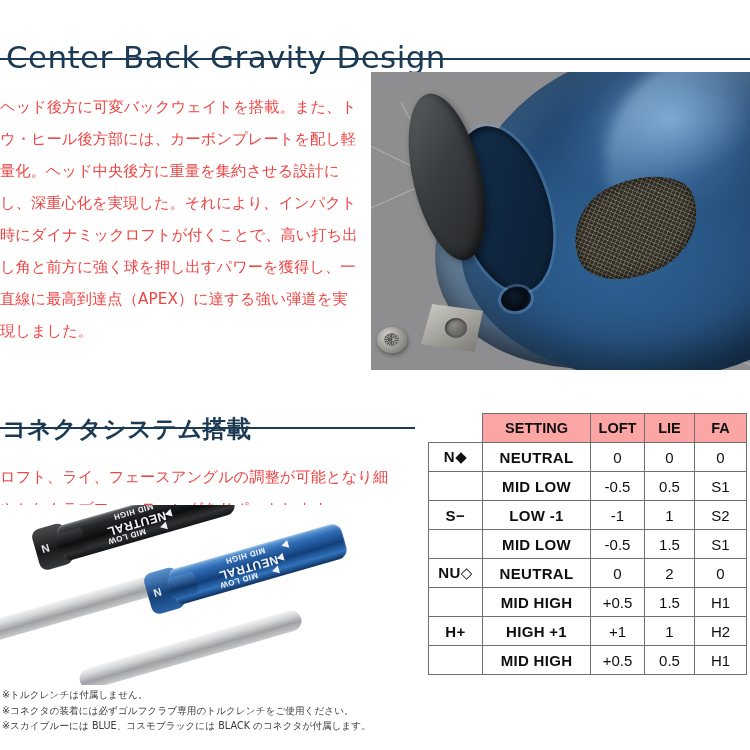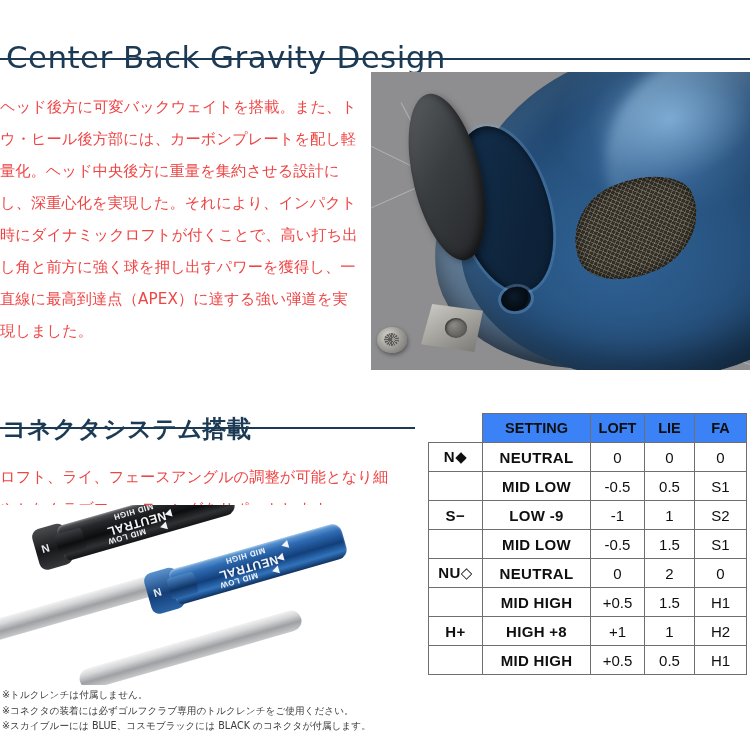--- a/index.html
+++ b/index.html
@@ -331,21 +331,21 @@
     border: 1px solid #6f6f6f;
     height: 28px;
     text-align: center;
     vertical-align: middle;
     font-size: 14.5px;
     font-weight: 700;
     color: #0f0f0f;
     padding: 0;
     background: #ffffff;
   }
-  table.spec thead th { background: #3b82f6; }
+  table.spec thead th { background: #fca5a5; }
   table.spec thead th.corner { background: #ffffff; border-left-color: #ffffff; border-top-color: #ffffff; }
   table.spec td.code { font-size: 15px; letter-spacing: 0.5px; }
   table.spec td.setting { font-size: 15px; letter-spacing: 0.3px; }
   table.spec td.num { font-weight: 400; font-size: 15px; }
   col.c-code    { width: 54px; }
   col.c-setting { width: 108px; }
   col.c-loft    { width: 54px; }
   col.c-lie     { width: 50px; }
   col.c-fa      { width: 52px; }
 
@@ -469,21 +469,21 @@
           </tr>
           <tr>
             <td class="code"></td>
             <td class="setting">MID LOW</td>
             <td class="num">-0.5</td>
             <td class="num">0.5</td>
             <td class="num">S1</td>
           </tr>
           <tr>
             <td class="code">S−</td>
-            <td class="setting">LOW -9</td>
+            <td class="setting">LOW -1</td>
             <td class="num">-1</td>
             <td class="num">1</td>
             <td class="num">S2</td>
           </tr>
           <tr>
             <td class="code"></td>
             <td class="setting">MID LOW</td>
             <td class="num">-0.5</td>
             <td class="num">1.5</td>
             <td class="num">S1</td>
@@ -497,21 +497,21 @@
           </tr>
           <tr>
             <td class="code"></td>
             <td class="setting">MID HIGH</td>
             <td class="num">+0.5</td>
             <td class="num">1.5</td>
             <td class="num">H1</td>
           </tr>
           <tr>
             <td class="code">H+</td>
-            <td class="setting">HIGH +8</td>
+            <td class="setting">HIGH +1</td>
             <td class="num">+1</td>
             <td class="num">1</td>
             <td class="num">H2</td>
           </tr>
           <tr>
             <td class="code"></td>
             <td class="setting">MID HIGH</td>
             <td class="num">+0.5</td>
             <td class="num">0.5</td>
             <td class="num">H1</td>

